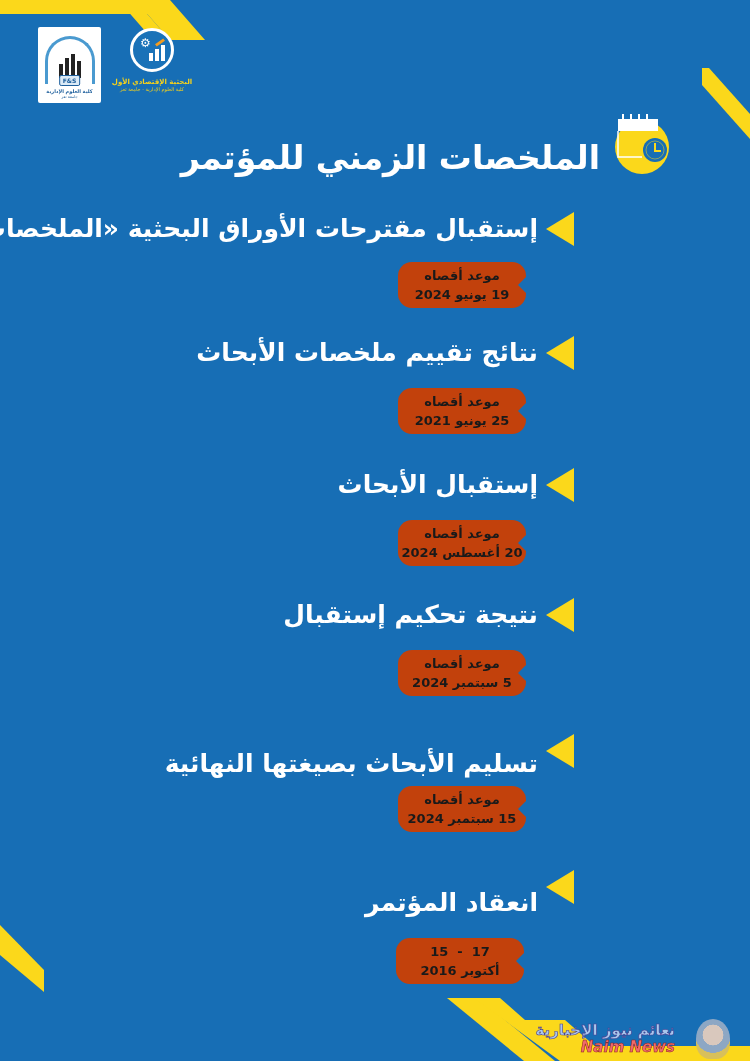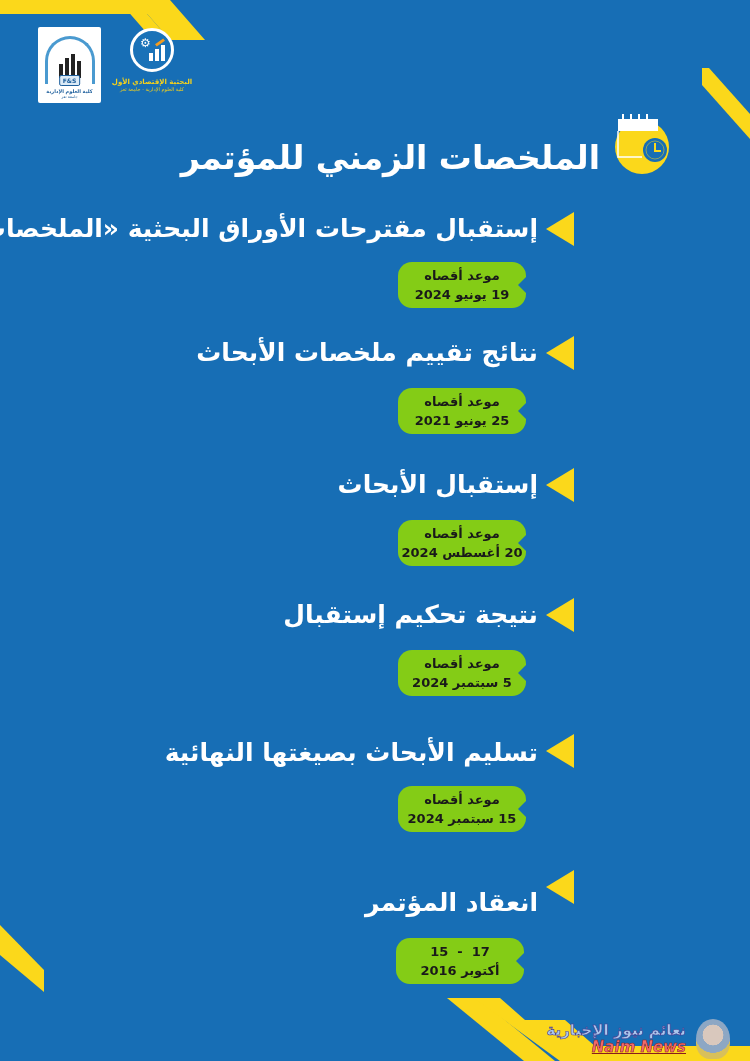--- a/index.html
+++ b/index.html
@@ -61,40 +61,40 @@
     position:absolute; right:176px; width:0; height:0;
     border-top:17px solid transparent; border-bottom:17px solid transparent;
     border-right:28px solid #fbd81b;
   }
   .item .title {
     position:absolute; right:212px; color:#fff; font-weight:bold; font-size:25px;
     direction:rtl; white-space:nowrap; line-height:34px;
   }
   .badge {
     position:absolute; width:128px; height:46px;
-    background:#84cc16; border-radius:14px;
+    background:#c2410c; border-radius:14px;
     display:flex; flex-direction:column; align-items:center; justify-content:center;
     color:#1a1a1a; font-weight:bold; font-size:13px; line-height:19px; direction:rtl;
   }
   .badge::after {
     content:""; position:absolute; right:-1px; top:50%; transform:translateY(-50%);
     width:0; height:0;
     border-top:9px solid transparent; border-bottom:9px solid transparent;
     border-right:9px solid #176eb5;
   }
   .badge span { display:block; white-space:nowrap; }
 
   
   .watermark {
     position:absolute; right:20px; top:1016px; height:45px;
-    display:flex; align-items:center; gap:10px;
+    display:flex; align-items:center; gap:21px;
   }
   .watermark .txt { display:flex; flex-direction:column; align-items:flex-end; line-height:1; }
   .watermark .ar { font-size:15px; font-weight:bold; color:#a9c7ec; direction:rtl; -webkit-text-stroke:0.6px #4a3a8c; white-space:nowrap; }
-  .watermark .en { font-size:15px; font-weight:bold; color:#f06a6a; font-style:italic; -webkit-text-stroke:0.5px #8a1c1c; margin-top:2px; white-space:nowrap;text-decoration:underline; }
+  .watermark .en { font-size:15px; font-weight:bold; color:#f06a6a; font-style:italic; -webkit-text-stroke:0.5px #8a1c1c; margin-top:2px; white-space:nowrap; }
   .watermark .avatar {
     width:34px; height:40px; border-radius:50% 50% 40% 40%;
     background:radial-gradient(circle at 50% 40%, #d9c8bd 0 35%, #8da7c4 36% 60%, #d8c05a 61%);
   }
 </style>
 </head>
 <body>
 
 <svg class="deco" viewBox="0 0 750 1061">
 
@@ -188,21 +188,21 @@
     <span class="arrow" style="top:0"></span>
     <span class="title" style="top:0">نتيجة تحكيم إستقبال</span>
     <div class="badge" style="top:52px; left:398px">
       <span>موعد أقصاه</span>
       <span>5 سبتمبر 2024</span>
     </div>
   </div>
 
   <div class="item" style="top:734px">
     <span class="arrow" style="top:0"></span>
-    <span class="title" style="top:2px">تسليم الأبحاث بصيغتها النهائية</span>
+    <span class="title" style="top:13px">تسليم الأبحاث بصيغتها النهائية</span>
     <div class="badge" style="top:52px; left:398px">
       <span>موعد أقصاه</span>
       <span>15 سبتمبر 2024</span>
     </div>
   </div>
 
   <div class="item" style="top:870px">
     <span class="arrow" style="top:0"></span>
     <span class="title" style="top:16px">انعقاد المؤتمر</span>
     <div class="badge" style="top:68px; left:396px">

